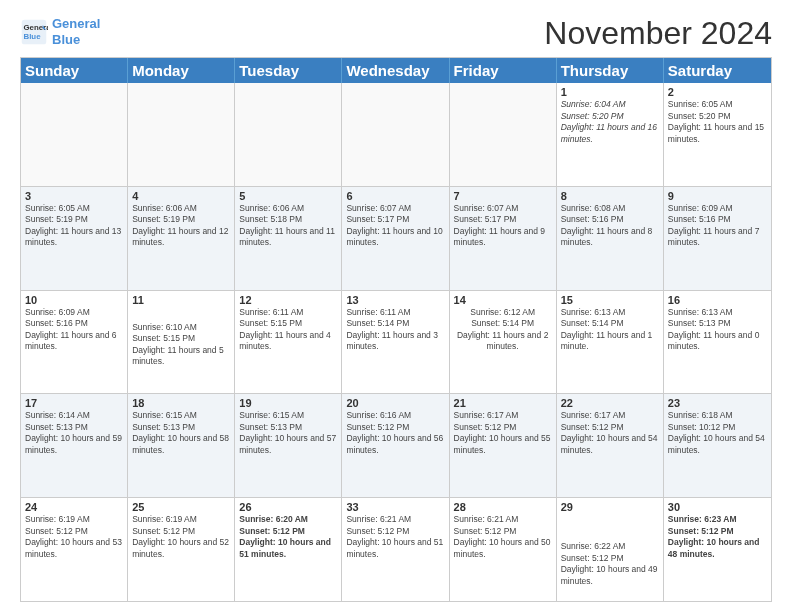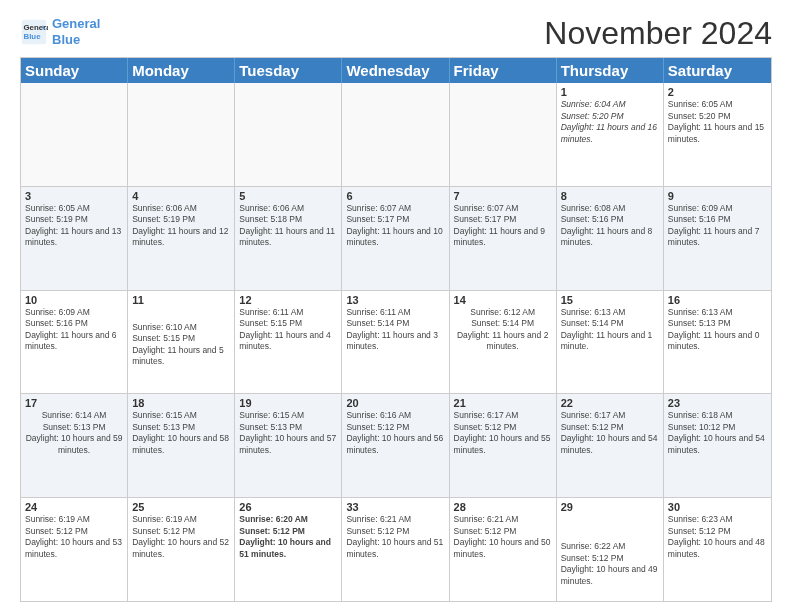--- a/index.html
+++ b/index.html
@@ -250,21 +250,21 @@
           <div class="cal-cell">
             <span class="day-num">16</span>
             <div class="cell-text" style="white-space: pre-line;">Sunrise: 6:13 AM
 Sunset: 5:13 PM
 Daylight: 11 hours and 0 minutes.</div>
           </div>
         </div>
         <div class="cal-row">
           <div class="cal-cell alt">
             <span class="day-num">17</span>
-            <div class="cell-text" style="white-space: pre-line; text-align: center;">Sunrise: 6:14 AM
+            <div class="cell-text" style="white-space: pre-line;">Sunrise: 6:14 AM
 Sunset: 5:13 PM
 Daylight: 10 hours and 59 minutes.</div>
           </div>
           <div class="cal-cell alt">
             <span class="day-num">18</span>
             <div class="cell-text" style="white-space: pre-line;">Sunrise: 6:15 AM
 Sunset: 5:13 PM
 Daylight: 10 hours and 58 minutes.</div>
           </div>
           <div class="cal-cell alt">
@@ -330,20 +330,20 @@
 Daylight: 10 hours and 50 minutes.</div>
           </div>
           <div class="cal-cell">
             <span class="day-num">29</span>
             <div class="cell-text" style="white-space: pre-line; margin-top: 28px;">Sunrise: 6:22 AM
 Sunset: 5:12 PM
 Daylight: 10 hours and 49 minutes.</div>
           </div>
           <div class="cal-cell">
             <span class="day-num">30</span>
-            <div class="cell-text" style="white-space: pre-line;">Sunrise: 6:23 AM
+            <div class="cell-text" style="white-space: pre-line; font-weight: bold;">Sunrise: 6:23 AM
 Sunset: 5:12 PM
 Daylight: 10 hours and 48 minutes.</div>
           </div>
         </div>
       </div>
   </div>
 </div>
 
 </body></html>

